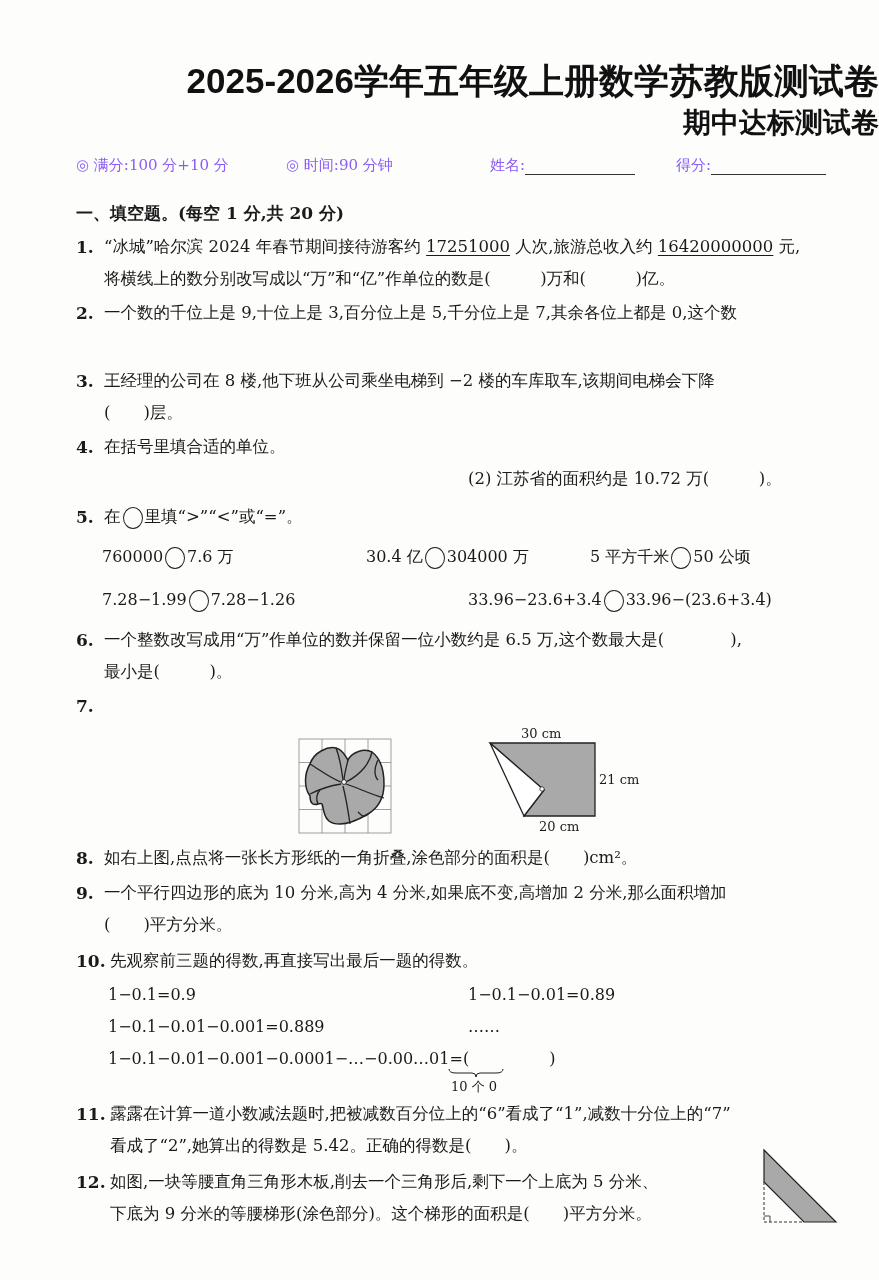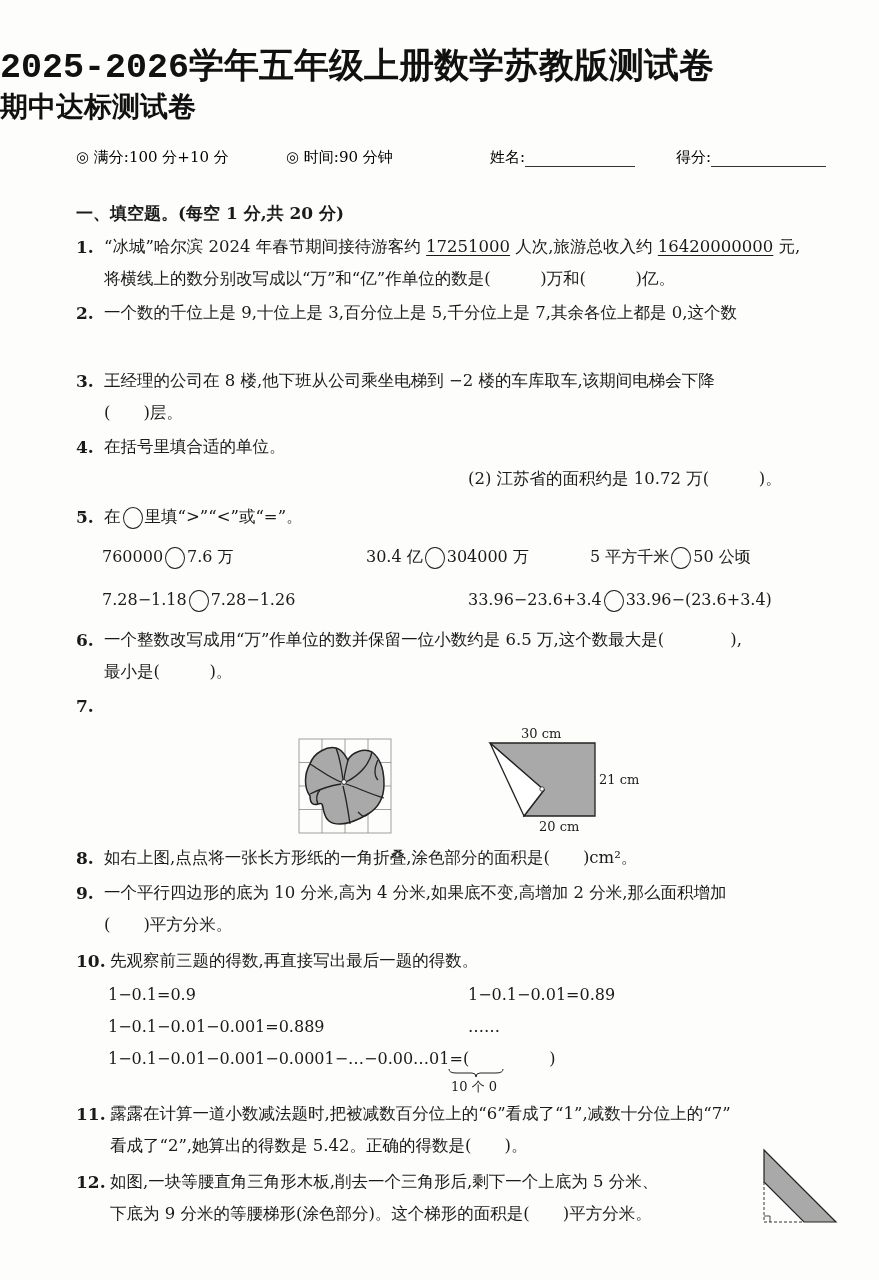--- a/index.html
+++ b/index.html
@@ -1,22 +1,22 @@
 <!DOCTYPE html>
 <html><head>
 <meta charset="utf-8">
 <style>
   html,body{margin:0;padding:0;}
   body{width:879px;height:1280px;background:#fdfdfb;position:relative;overflow:hidden;
        font-family:"DejaVu Serif","Liberation Serif",serif;color:#1a1a1a;}
   .page{position:absolute;left:0;top:0;width:879px;height:1280px;}
-  .title{position:absolute;left:0;width:879px;text-align:left;font-family:Liberation Mono, monospace;font-weight:bold;color:#111;}
+  .title{position:absolute;left:0;width:879px;text-align:right;font-family:Liberation Sans, sans-serif;font-weight:bold;color:#111;margin-top:16px;}
   .t1{top:42px;font-size:35px;letter-spacing:0px;}
   .t2{top:88px;font-size:28px;}
-  .info{position:absolute;top:148px;font-size:15px;color:#000000;}
+  .info{position:absolute;top:156px;font-size:15px;color:#8b5cf6;}
   .blank-line{display:inline-block;border-bottom:1px solid #333;height:16px;vertical-align:bottom;}
   .line{position:absolute;left:104px;font-size:16.5px;white-space:nowrap;line-height:22px;}
   .num{position:absolute;left:76px;font-size:17px;font-weight:bold;font-family:"DejaVu Serif","Liberation Serif",serif;line-height:22px;}
   .sec{position:absolute;left:76px;top:202px;font-size:17px;font-weight:bold;line-height:22px;}
   .ul{text-decoration:underline;text-underline-offset:3px;}
   .circ{display:inline-block;width:20px;height:22px;border:1.4px solid #222;border-radius:50%;vertical-align:middle;margin:0 2px;box-sizing:border-box;}
   .expr{position:absolute;font-size:16px;white-space:nowrap;line-height:22px;}
   svg{position:absolute;}
   .brace-label{position:absolute;font-size:13px;}
 </style>
@@ -64,21 +64,21 @@
   <div class="expr" style="top:546px;left:102px">
     <span>760000</span><span class="circ"></span><span>7.6 万</span>
   </div>
   <div class="expr" style="top:546px;left:366px">
     <span>30.4 亿</span><span class="circ"></span><span>304000 万</span>
   </div>
   <div class="expr" style="top:546px;left:590px">
     <span>5 平方千米</span><span class="circ"></span><span>50 公顷</span>
   </div>
   <div class="expr" style="top:589px;left:102px">
-    <span>7.28−1.18</span><span class="circ"></span><span>7.28−1.26</span>
+    <span>7.28−1.99</span><span class="circ"></span><span>7.28−1.26</span>
   </div>
   <div class="expr" style="top:589px;left:468px">
     <span>33.96−23.6+3.4</span><span class="circ"></span><span>33.96−(23.6+3.4)</span>
   </div>
 
   <div class="num" style="top:629px">6.</div>
   <div class="line" style="top:629px">一个整数改写成用“万”作单位的数并保留一位小数约是 6.5 万,这个数最大是(　　　　),</div>
   <div class="line" style="top:661px">最小是(　　　)。</div>
 
   <div class="num" style="top:695px">7.</div>

